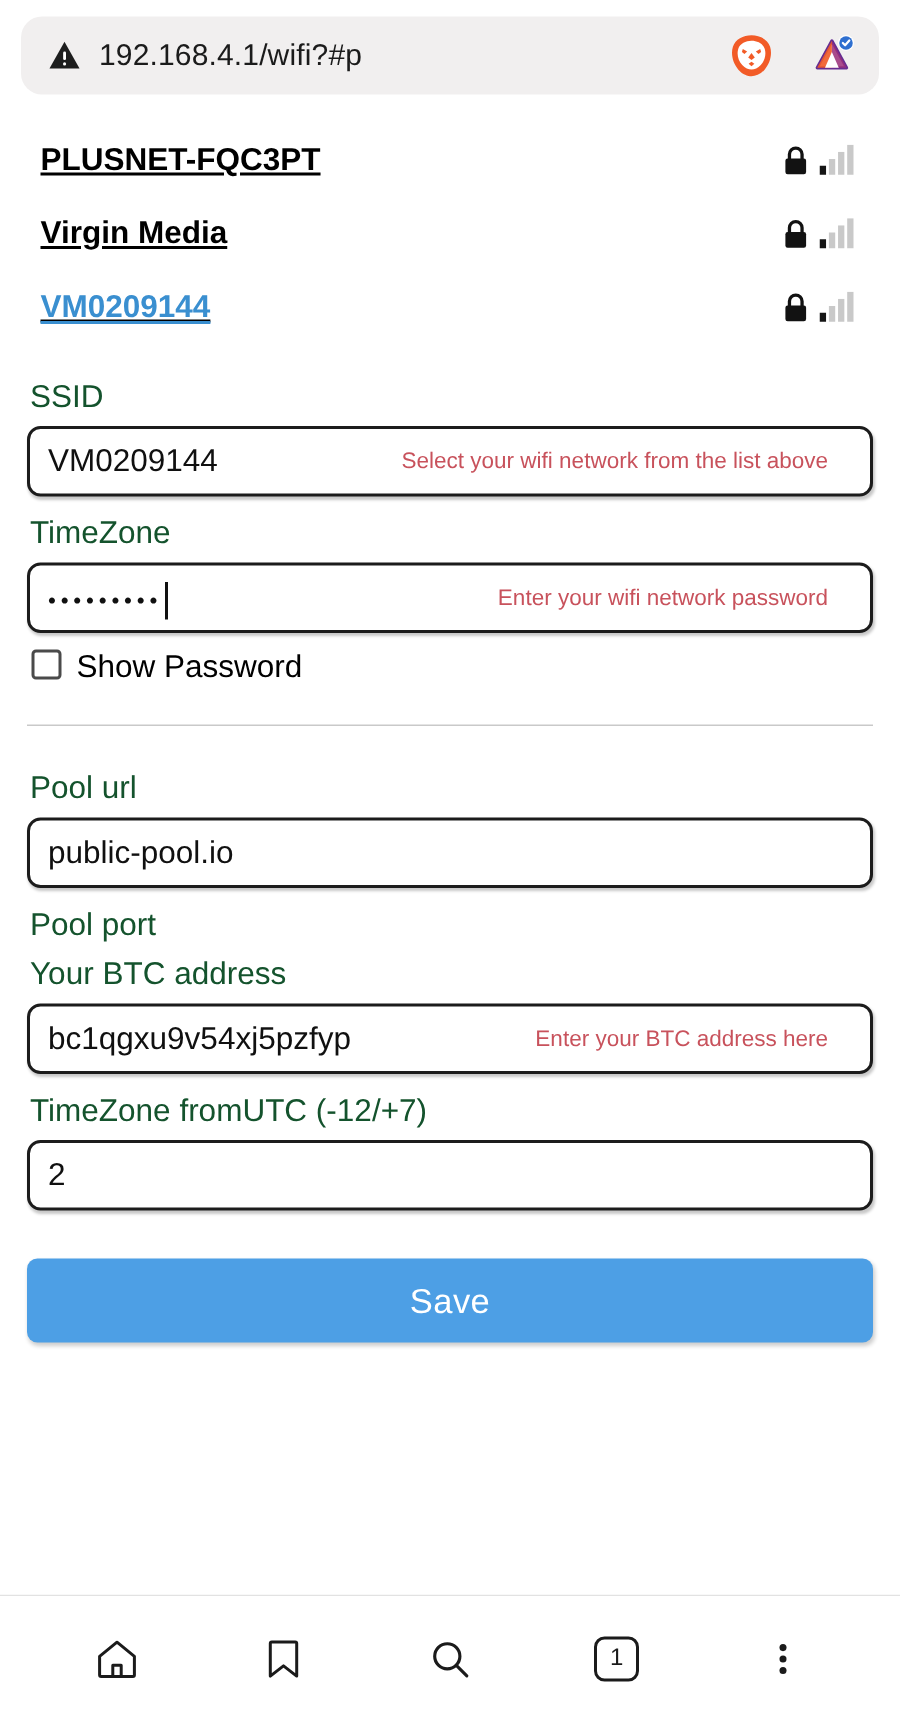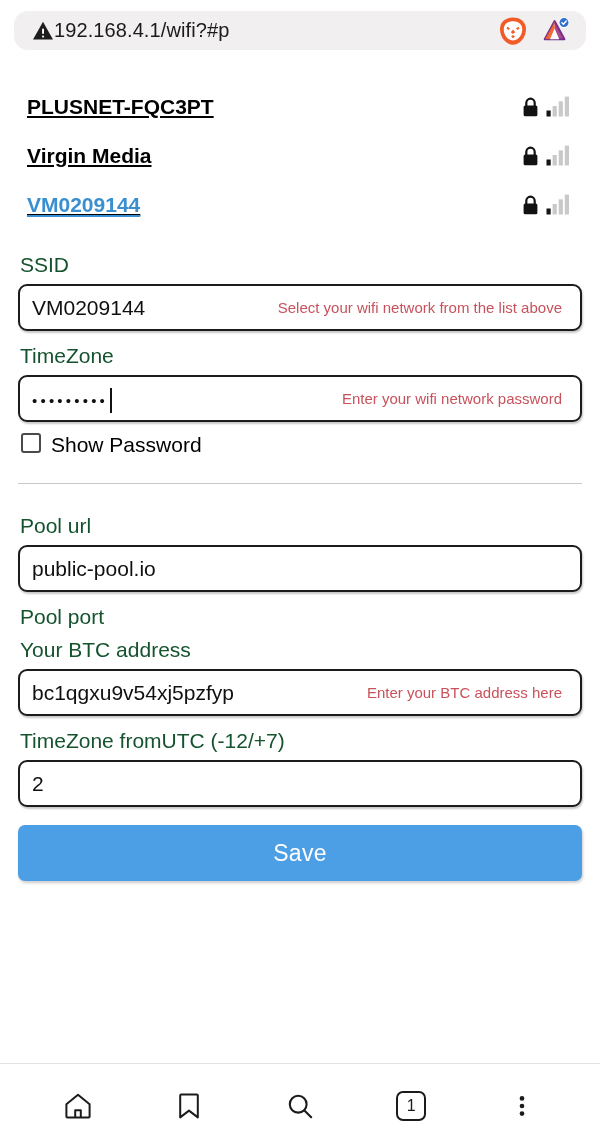--- a/index.html
+++ b/index.html
@@ -22,26 +22,27 @@
   }
 
   
   .browser-topbar {
     height: 68px;
     min-height: 68px;
     background: #ffffff;
     padding: 11px 14px 10px 14px;
   }
   .urlbar {
-    height: 39px;
+    height: 52px;
     background: #f1efef;
     border-radius: 14px;
     display: flex;
     align-items: center;
     padding: 0 16px 0 18px;
+    gap: 12px;
   }
   .warn-icon {
     width: 22px;
     height: 22px;
     flex: 0 0 22px;
     display: block;
   }
   .url-text {
     flex: 1 1 auto;
     font-size: 20px;
@@ -134,21 +135,21 @@
   .caret {
     display: inline-block;
     width: 2px;
     height: 25px;
     background: #111111;
     margin-left: 2px;
     vertical-align: middle;
   }
   .hint {
     position: absolute;
-    right: 18px;
+    right: 28px;
     font-size: 15px;
     color: #c8525c;
     white-space: nowrap;
     font-family: "Liberation Sans", sans-serif;
   }
 
   
   .checkrow {
     display: flex;
     align-items: flex-start;
@@ -186,21 +187,21 @@
     background: #4d9fe5;
     border: 0;
     border-radius: 7px;
     color: #ffffff;
     font-size: 23px;
     font-family: "Liberation Sans", sans-serif;
     letter-spacing: 0.3px;
     cursor: pointer;
     box-shadow: 1px 2px 3px rgba(0,0,0,0.2);
   }
-  .btn.first { margin-top: 18px; }
+  .btn.first { margin-top: 32px; }
 
   
   .bottom-nav {
     height: 84px;
     min-height: 84px;
     background: #ffffff;
     border-top: 1px solid #e2e2e2;
     display: flex;
     align-items: center;
     justify-content: space-around;

